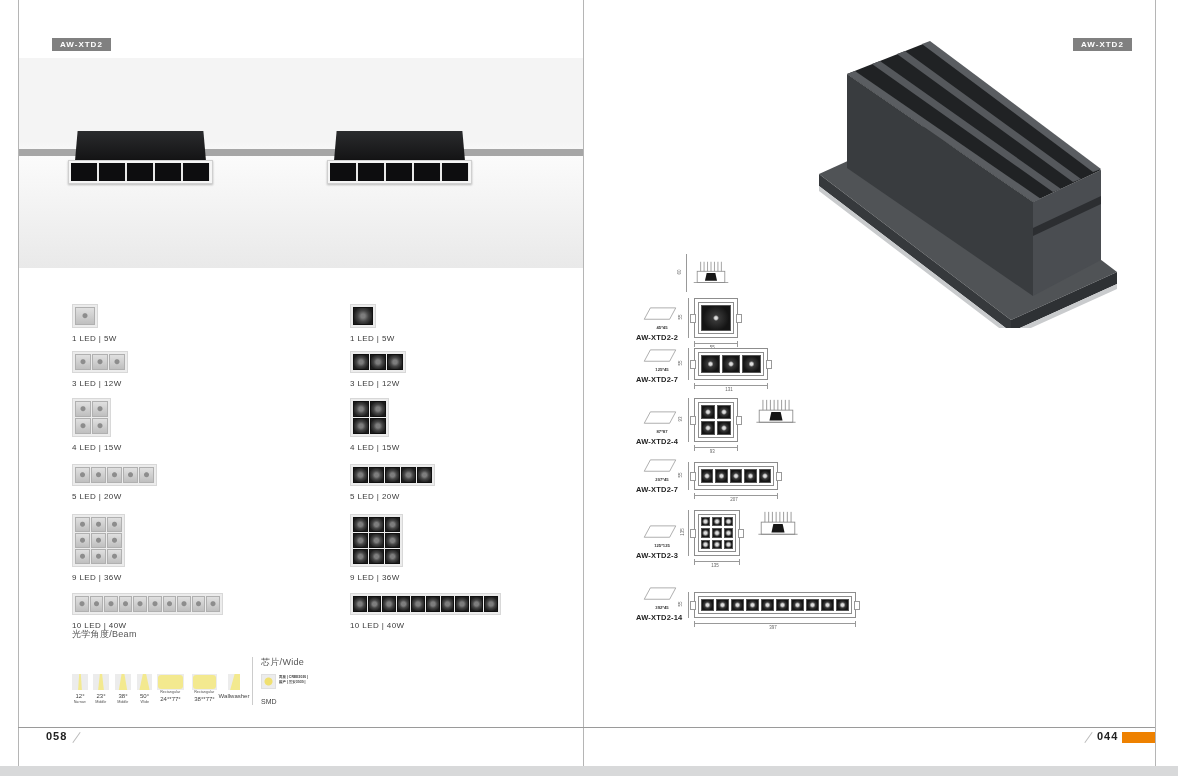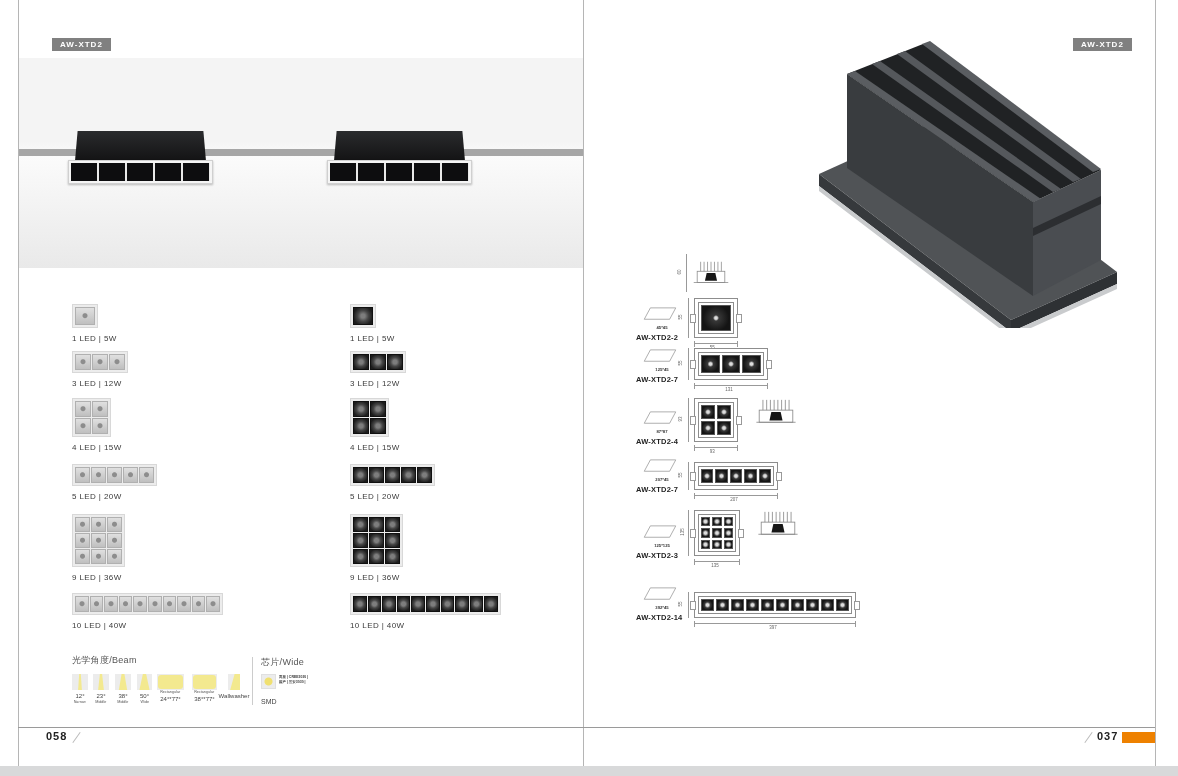--- a/index.html
+++ b/index.html
@@ -254,21 +254,21 @@
             <div class="cell" style="height: 16px;"></div>
             <div class="cell" style="height: 16px;"></div>
             <div class="cell" style="height: 16px;"></div>
             <div class="cell" style="height: 16px;"></div>
           </div>
         </div>
         <div class="plabel">10 LED | 40W</div>
       </div>
     </div>
 
-  <div class="sec-title" style="left:72px;top:654px">光学角度/Beam</div>
+  <div class="sec-title" style="left:72px;top:628px">光学角度/Beam</div>
   <div id="beam-row">
       <div class="beam-opt" style="left: 64px; width: 32px;">
         <div class="beam-icon" style="width: 16px;">
           <div class="cone narrow"></div>
         </div>
         <div class="b-top">12°</div>
         <div class="b-small" style="margin-top: 1px;">Narrow</div>
       </div>
       <div class="beam-opt" style="left: 85px; width: 32px;">
         <div class="beam-icon" style="width: 16px;">
@@ -515,15 +515,15 @@
         </div>
         <div class="dim-b" style="left: 58px; top: 33px; width: 162px;"></div>
         <div class="dim-num" style="left: 131px; top: 35px;">397</div>
         <div class="dim-l" style="left: 52px; top: 2px; height: 26px;"></div>
         <div class="dim-lnum" style="left: 41px; top: 11px;">55</div>
       </div>
     </div>
 
   <div class="hrule" style="left:583px;width:572px"></div>
   <div class="slash" style="left:1082px;top:737px"></div>
-  <div class="pagenum" style="left:1097px">037</div>
+  <div class="pagenum" style="left:1097px">044</div>
   <div class="orange-bar" style="left:1122px"></div>
 </div>
 
 </body></html>

